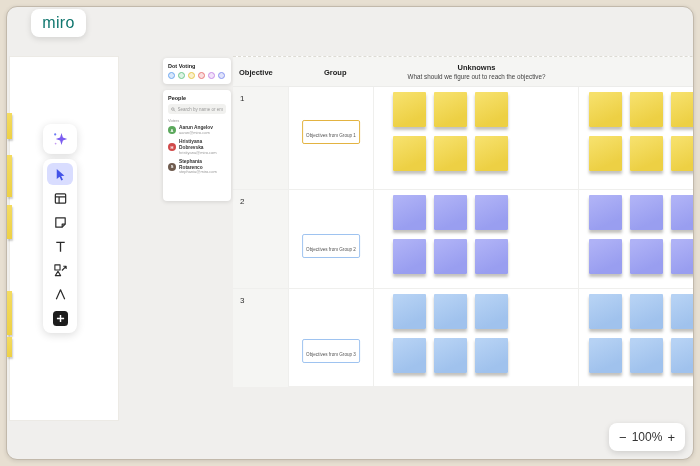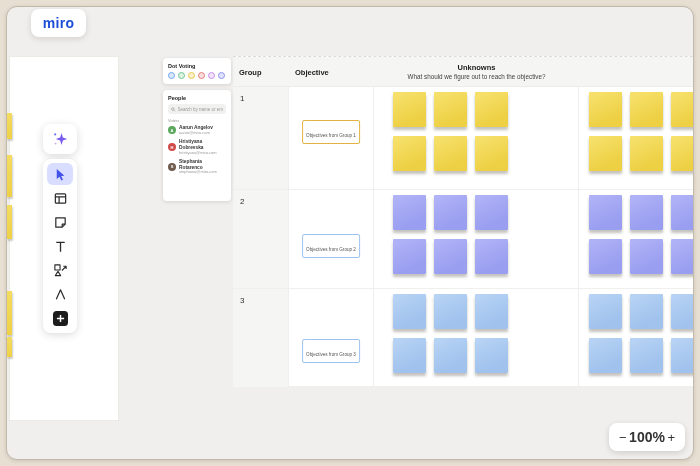--- a/index.html
+++ b/index.html
@@ -21,21 +21,21 @@
     box-shadow:0 2px 8px rgba(0,0,0,.14); display:flex; flex-direction:column; align-items:center; }
   .ai-card { top:117px; height:30px; justify-content:center; }
   .main-tools { top:152px; height:174px; padding:4px 0; justify-content:space-between; }
   .tool { width:26px; height:22px; display:flex; align-items:center; justify-content:center; border-radius:6px; cursor:pointer; }
   .tool.selected { background:#D9DDFF; }
   .plus-tile { width:15px; height:15px; background:#1d1d1d; border-radius:3.5px; display:flex; align-items:center; justify-content:center; }
 
   
   .logo-card { position:absolute; left:24px; top:2px; width:55px; height:28px; background:#fff;
     border-radius:8px; box-shadow:0 2px 6px rgba(0,0,0,.12); display:flex; align-items:center; justify-content:center; }
-  .logo-text { font-size:14px; font-weight:700; letter-spacing:.3px; color:#1d4ed8; }
+  .logo-text { font-size:16px; font-weight:400; letter-spacing:.3px; color:#0f766e; }
 
   
   .hdr-card { position:absolute; right:6px; top:0; height:28px; background:#fff; border-radius:0 0 8px 8px;
     border-radius:8px; box-shadow:0 2px 6px rgba(0,0,0,.12); display:flex; align-items:center; gap:8px; padding:0 5px 0 12px; }
   .reactions-glyph { font-size:13px; color:#2c2c2c; letter-spacing:-1px; }
   .avatars { display:flex; align-items:center; }
   .av { width:16px; height:16px; border-radius:50%; border:1.5px solid #fff; margin-left:-4px;
     display:flex; align-items:center; justify-content:center; font-size:8px; font-weight:700; color:#fff; }
   .av:first-child { margin-left:0; }
   .av-photo-warm { background:radial-gradient(circle at 40% 35%, #E0A877 30%, #8A5A33 75%); }
@@ -87,43 +87,43 @@
   .note-grid { display:grid; grid-template-columns:repeat(3,33px); grid-auto-rows:35px;
     column-gap:8px; row-gap:9px; margin:5px 0 0 19px; }
   .note-grid.unknowns { margin-left:10px; }
   .note { border-radius:1px; box-shadow:0 3px 3px rgba(40,35,20,.28); cursor:pointer; }
 
   
   .zoom-pill { position:absolute; right:8px; bottom:8px; width:76px; height:28px; background:#fff;
     border-radius:8px; box-shadow:0 2px 6px rgba(0,0,0,.14); display:flex; align-items:center;
     justify-content:space-between; padding:0 10px; }
   .zoom-btn { border:none; background:none; font-size:13px; color:#333; cursor:pointer; font-family:inherit; line-height:1; }
-  .zoom-level { font-size:14px; font-weight:700; color:#333; cursor:pointer; }
+  .zoom-level { font-size:12px; font-weight:400; color:#333; cursor:pointer; }
 </style>
 </head>
 <body>
 
 <div class="window">
 
   <div class="left-frame"></div>
   <div id="edge-slivers">
       <div class="edge-sliver" style="top: 106px; height: 26px; background: linear-gradient(150deg, rgb(244, 220, 98), rgb(237, 208, 68));"></div>
       <div class="edge-sliver" style="top: 148px; height: 42px; background: linear-gradient(150deg, rgb(244, 220, 98), rgb(237, 208, 68));"></div>
       <div class="edge-sliver" style="top: 198px; height: 34px; background: linear-gradient(150deg, rgb(244, 220, 98), rgb(237, 208, 68));"></div>
       <div class="edge-sliver" style="top: 284px; height: 44px; background: linear-gradient(150deg, rgb(244, 220, 98), rgb(237, 208, 68));"></div>
       <div class="edge-sliver" style="top: 330px; height: 20px; background: linear-gradient(150deg, rgb(244, 220, 98), rgb(237, 208, 68));"></div>
     </div>
 
   <div class="b-table">
     <div class="t-header">
+      <div class="th col-objective">
+        <span class="th-label">Objective</span>
+      </div>
       <div class="th col-group">
         <span class="th-label">Group</span>
-      </div>
-      <div class="th col-objective">
-        <span class="th-label">Objective</span>
       </div>
       <div class="th col-unknowns center">
         <div class="th-label">Unknowns</div>
         <div class="th-sub">What should we figure out to reach the objective?</div>
       </div>
     </div>
     <div id="t-rows">
   <div class="t-row" style="height: 103px;">
     <div class="td col-group"><span class="row-num">1</span></div>
     <div class="td col-objective">

